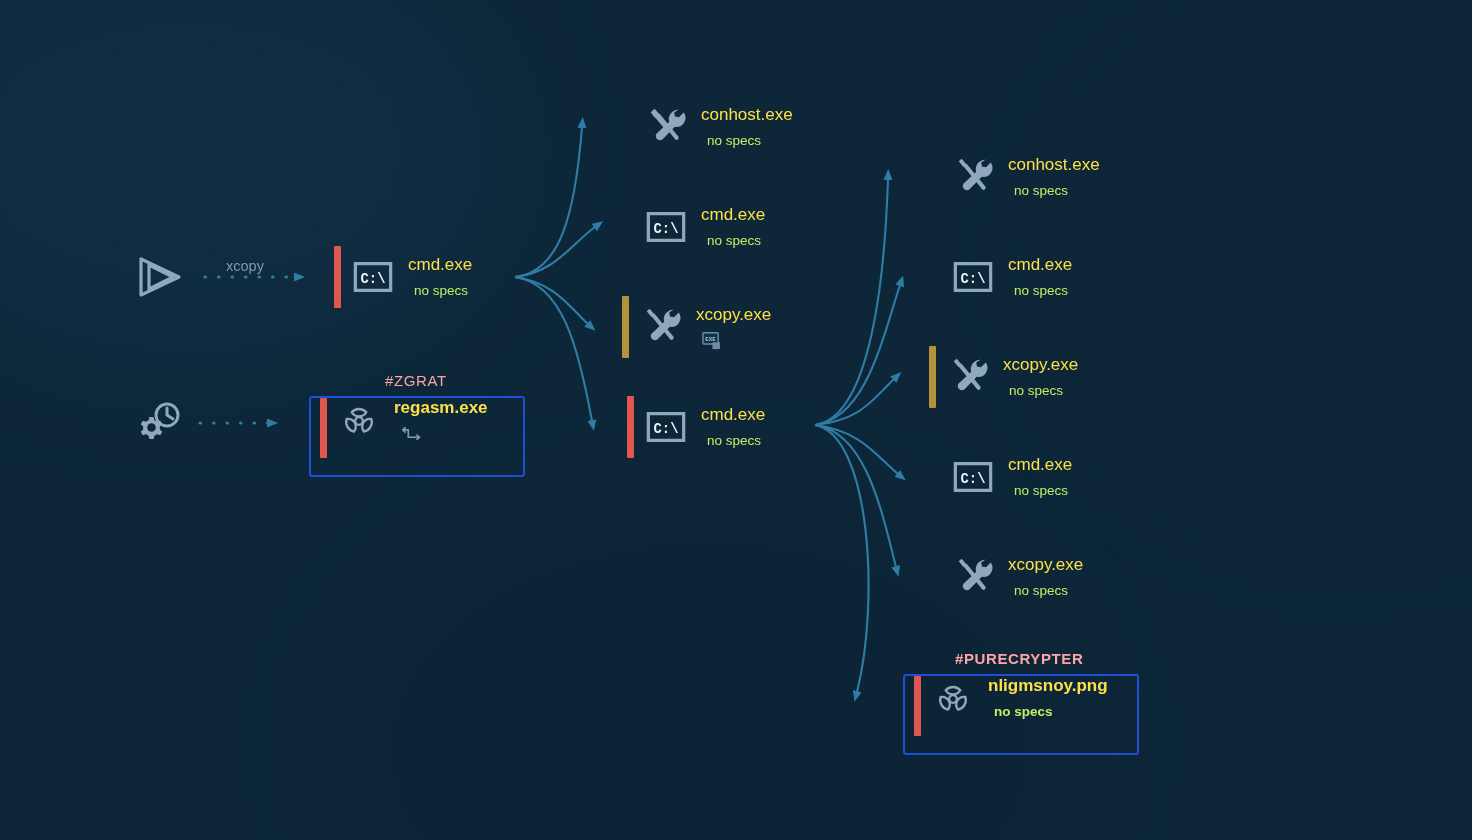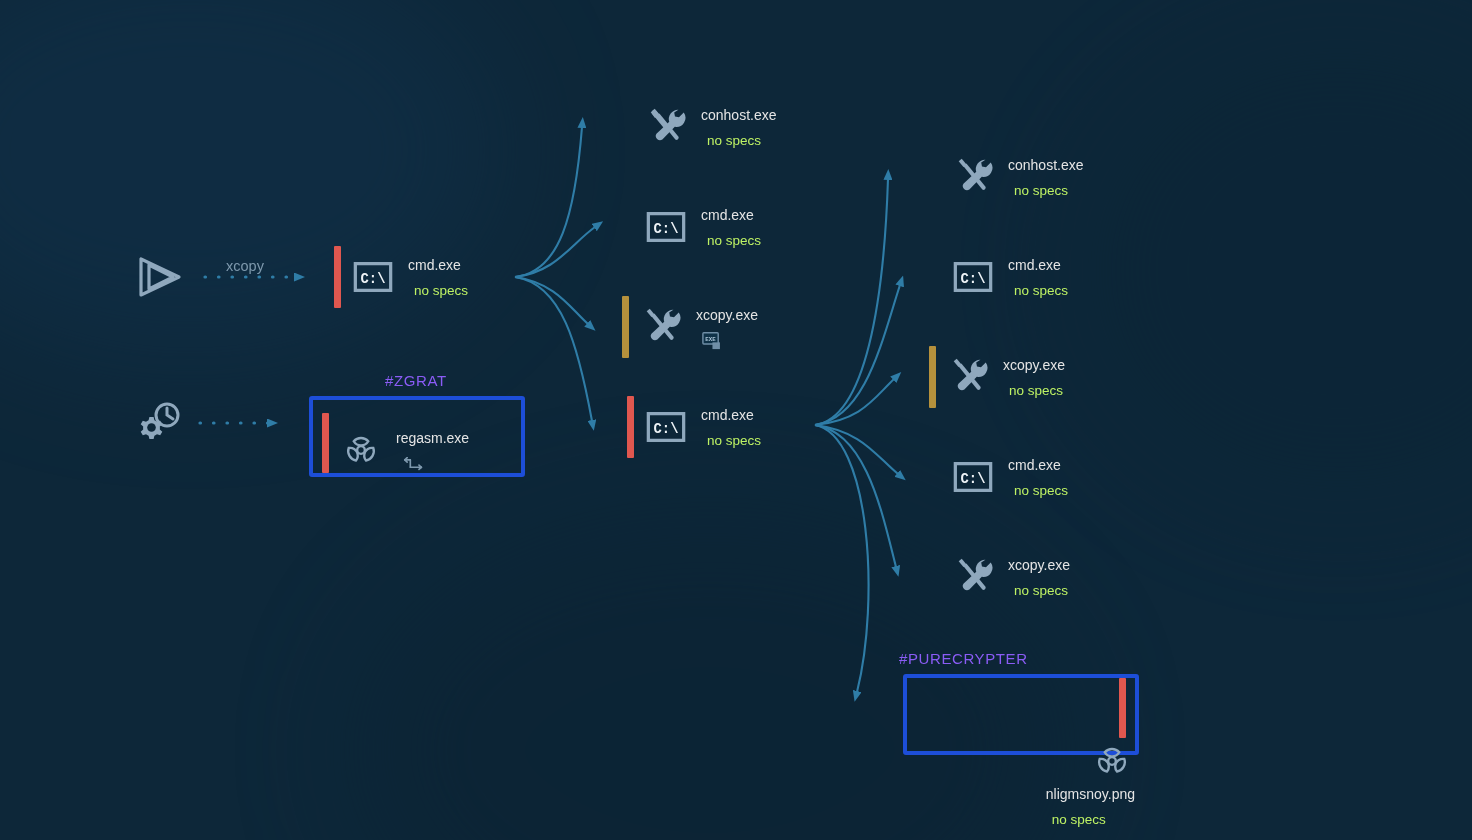--- a/index.html
+++ b/index.html
@@ -73,22 +73,22 @@
     justify-content: center;
   }
   .node-icon svg { display: block; }
   .node-text {
     margin-left: 12px;
     display: flex;
     flex-direction: column;
     justify-content: center;
   }
   .node-title {
-    color: #e5e5e5;
-    font-size: 14px;
+    color: #fde047;
+    font-size: 17px;
     line-height: 20px;
     white-space: nowrap;
   }
   .node-sub {
     color: #bef264;
     font-size: 13.5px;
     line-height: 16px;
     margin-top: 8px;
     margin-left: 6px;
     white-space: nowrap;
@@ -97,29 +97,30 @@
     margin-top: 7px;
     margin-left: 6px;
     height: 18px;
     display: flex;
     align-items: center;
   }
 
   
   .threat-box {
     position: absolute;
-    border: 4px solid #1d4ed8;
+    border: 2px solid #1d4ed8;
     border-radius: 3px;
     box-sizing: border-box;
     display: flex;
-    align-items: flex-end;
+    align-items: flex-start;
+    font-weight: bold;
   }
   .threat-tag {
     position: absolute;
-    color: #8b5cf6;
+    color: #fca5a5;
     font-size: 15px;
     letter-spacing: .6px;
     white-space: nowrap;
   }
 
   .start-label {
     position: absolute;
     color: #7e99ad;
     font-size: 14.5px;
     white-space: nowrap;
@@ -407,23 +408,23 @@
                    a9.6,9.6 0 0 0 9.4,-15.0 l-5.0,5.0 -4.2,-0.8 -0.8,-4.2 z"></path>
         </g>
       </svg>
     </div>
     <div class="node-text">
       <div class="node-title">xcopy.exe</div>
       <div class="node-sub">no specs</div>
     </div>
   </div>
 
-  <div class="threat-tag" style="left:899px; top:650px;">#PURECRYPTER</div>
-
-  <div class="threat-box" style="left:903px; top:674px; width:236px; height:81px;flex-direction:column;">
+  <div class="threat-tag" style="left:955px; top:650px;font-weight:bold;">#PURECRYPTER</div>
+
+  <div class="threat-box" style="left:903px; top:674px; width:236px; height:81px;">
     <div class="node-bar red" style="margin-left:9px; height:60px;"></div>
     <div class="node-icon">
       <svg viewBox="0 0 44 44" width="40" height="40">
         <g fill="none" stroke="#8fa8bd" stroke-width="2.6">
           <circle cx="22" cy="22" r="4.2"></circle>
           <path d="M22,17.0 a9.2,9.2 0 0 1 -8.0,-4.6 a11.6,11.6 0 0 0 0,0 a10.6,10.6 0 0 1 16.0,0 a9.2,9.2 0 0 1 -8.0,4.6 z"></path>
           <path d="M17.7,24.5 a9.2,9.2 0 0 1 -1.2,9.1 a10.6,10.6 0 0 1 -8.0,-13.9 a9.2,9.2 0 0 1 9.2,4.8 z"></path>
           <path d="M26.3,24.5 a9.2,9.2 0 0 1 9.2,-4.8 a10.6,10.6 0 0 1 -8.0,13.9 a9.2,9.2 0 0 1 -1.2,-9.1 z"></path>
         </g>
       </svg>

